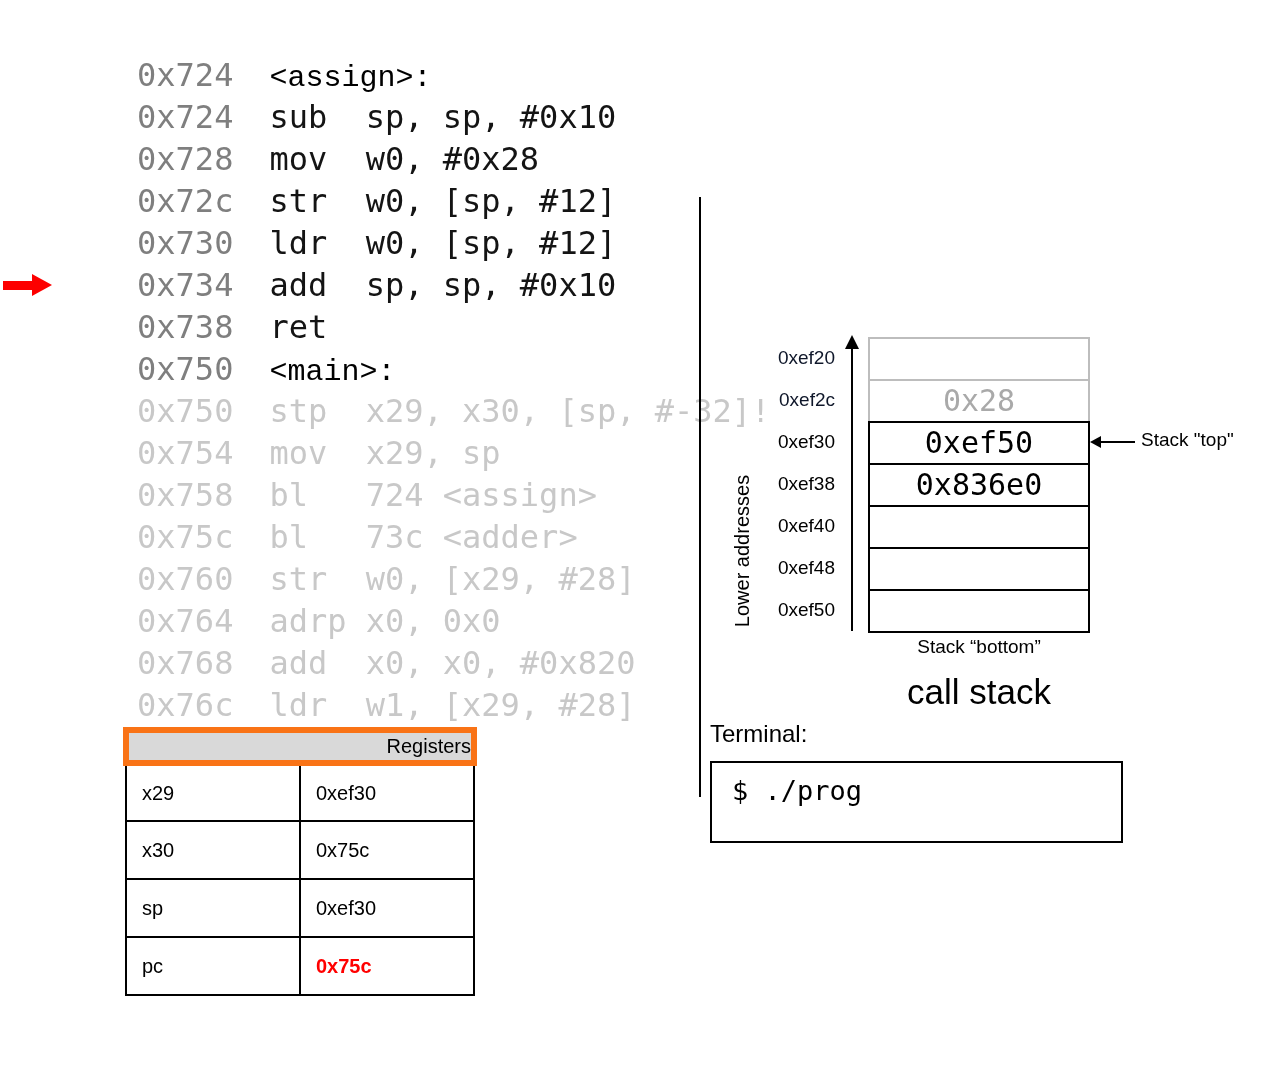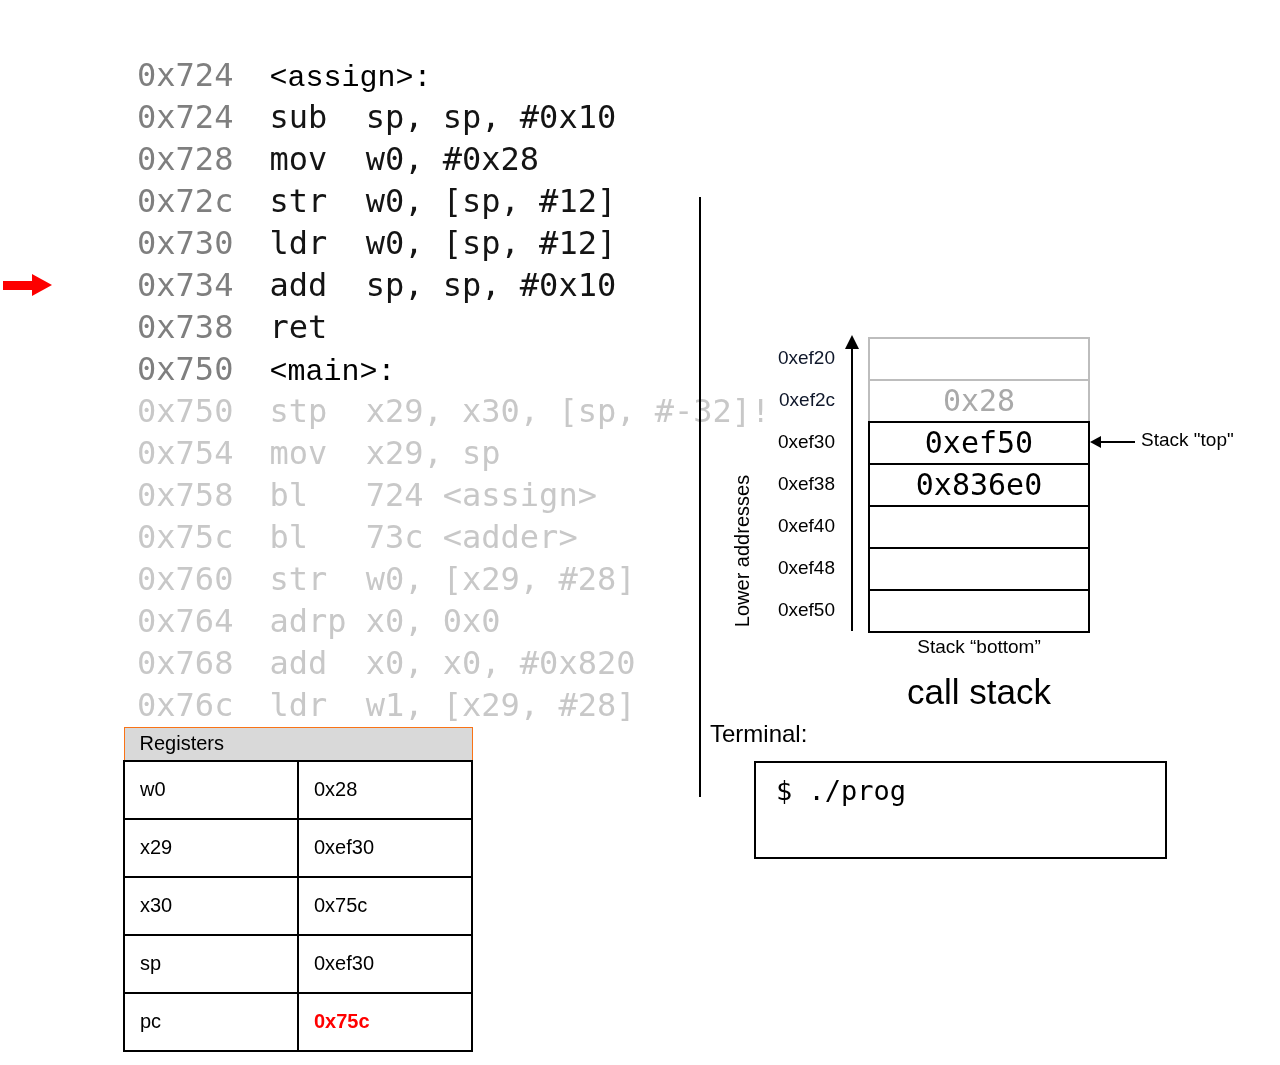--- a/index.html
+++ b/index.html
@@ -53,29 +53,29 @@
   .stack-top-line { position:absolute; left:1095px; top:441px; width:40px; height:2px; background:#000; }
   .stack-top-arrowhead { position:absolute; left:1090px; top:436px; width:0; height:0;
     border-top:6px solid transparent; border-bottom:6px solid transparent; border-right:11px solid #000; }
   .stack-top-label { position:absolute; left:1141px; top:429px; font-size:19px; }
 
   .stack-bottom-label { position:absolute; left:868px; top:636px; width:222px; text-align:center; font-size:19px; }
   .stack-title { position:absolute; left:868px; top:672px; width:222px; text-align:center; font-size:35px; }
 
   
   .terminal-label { position:absolute; left:710px; top:720px; font-size:24px; }
-  .terminal-box { position:absolute; left:710px; top:761px; width:413px; height:98px; border:2px solid #000; background:#fff;margin-left:44px; }
+  .terminal-box { position:absolute; left:710px; top:761px; width:413px; height:82px; border:2px solid #000; background:#fff; }
   .terminal-content { padding:12px 0 0 20px; font-family:"DejaVu Sans Mono","Liberation Mono",monospace; font-size:27px; white-space:pre; }
 
   
   .registers { position:absolute; left:123px; top:727px; width:348px; border-collapse:collapse; table-layout:fixed; }
   .registers col { width:174px; }
   .registers th {
-    background:#d9d9d9; border:1px solid #f97316; height:33px;
-    font-size:20px; font-weight:400; text-align:left; padding-left:15px;
+    background:#d9d9d9; border:6px solid #f97316; height:33px;
+    font-size:20px; font-weight:400; text-align:right; padding-left:15px;
   }
   .registers td { border:2px solid #000; height:58px; font-size:20px; text-align:left; padding-left:15px; }
   .reg-val.hl { color:#ff0000; font-weight:700; }
 </style>
 </head>
 <body>
 
 <div class="code-block">
   <div class="cline label">
     <span class="addr">0x724</span><span class="instr">&lt;assign&gt;:</span>
@@ -175,24 +175,20 @@
       <col>
       <col>
     </colgroup>
   <thead>
     <tr>
       <th colspan="2">Registers</th>
     </tr>
   </thead>
   <tbody>
     <tr>
-      <td class="reg-name">w0</td>
-      <td class="reg-val">0x28</td>
-    </tr>
-    <tr>
       <td class="reg-name">x29</td>
       <td class="reg-val">0xef30</td>
     </tr>
     <tr>
       <td class="reg-name">x30</td>
       <td class="reg-val">0x75c</td>
     </tr>
     <tr>
       <td class="reg-name">sp</td>
       <td class="reg-val">0xef30</td>

